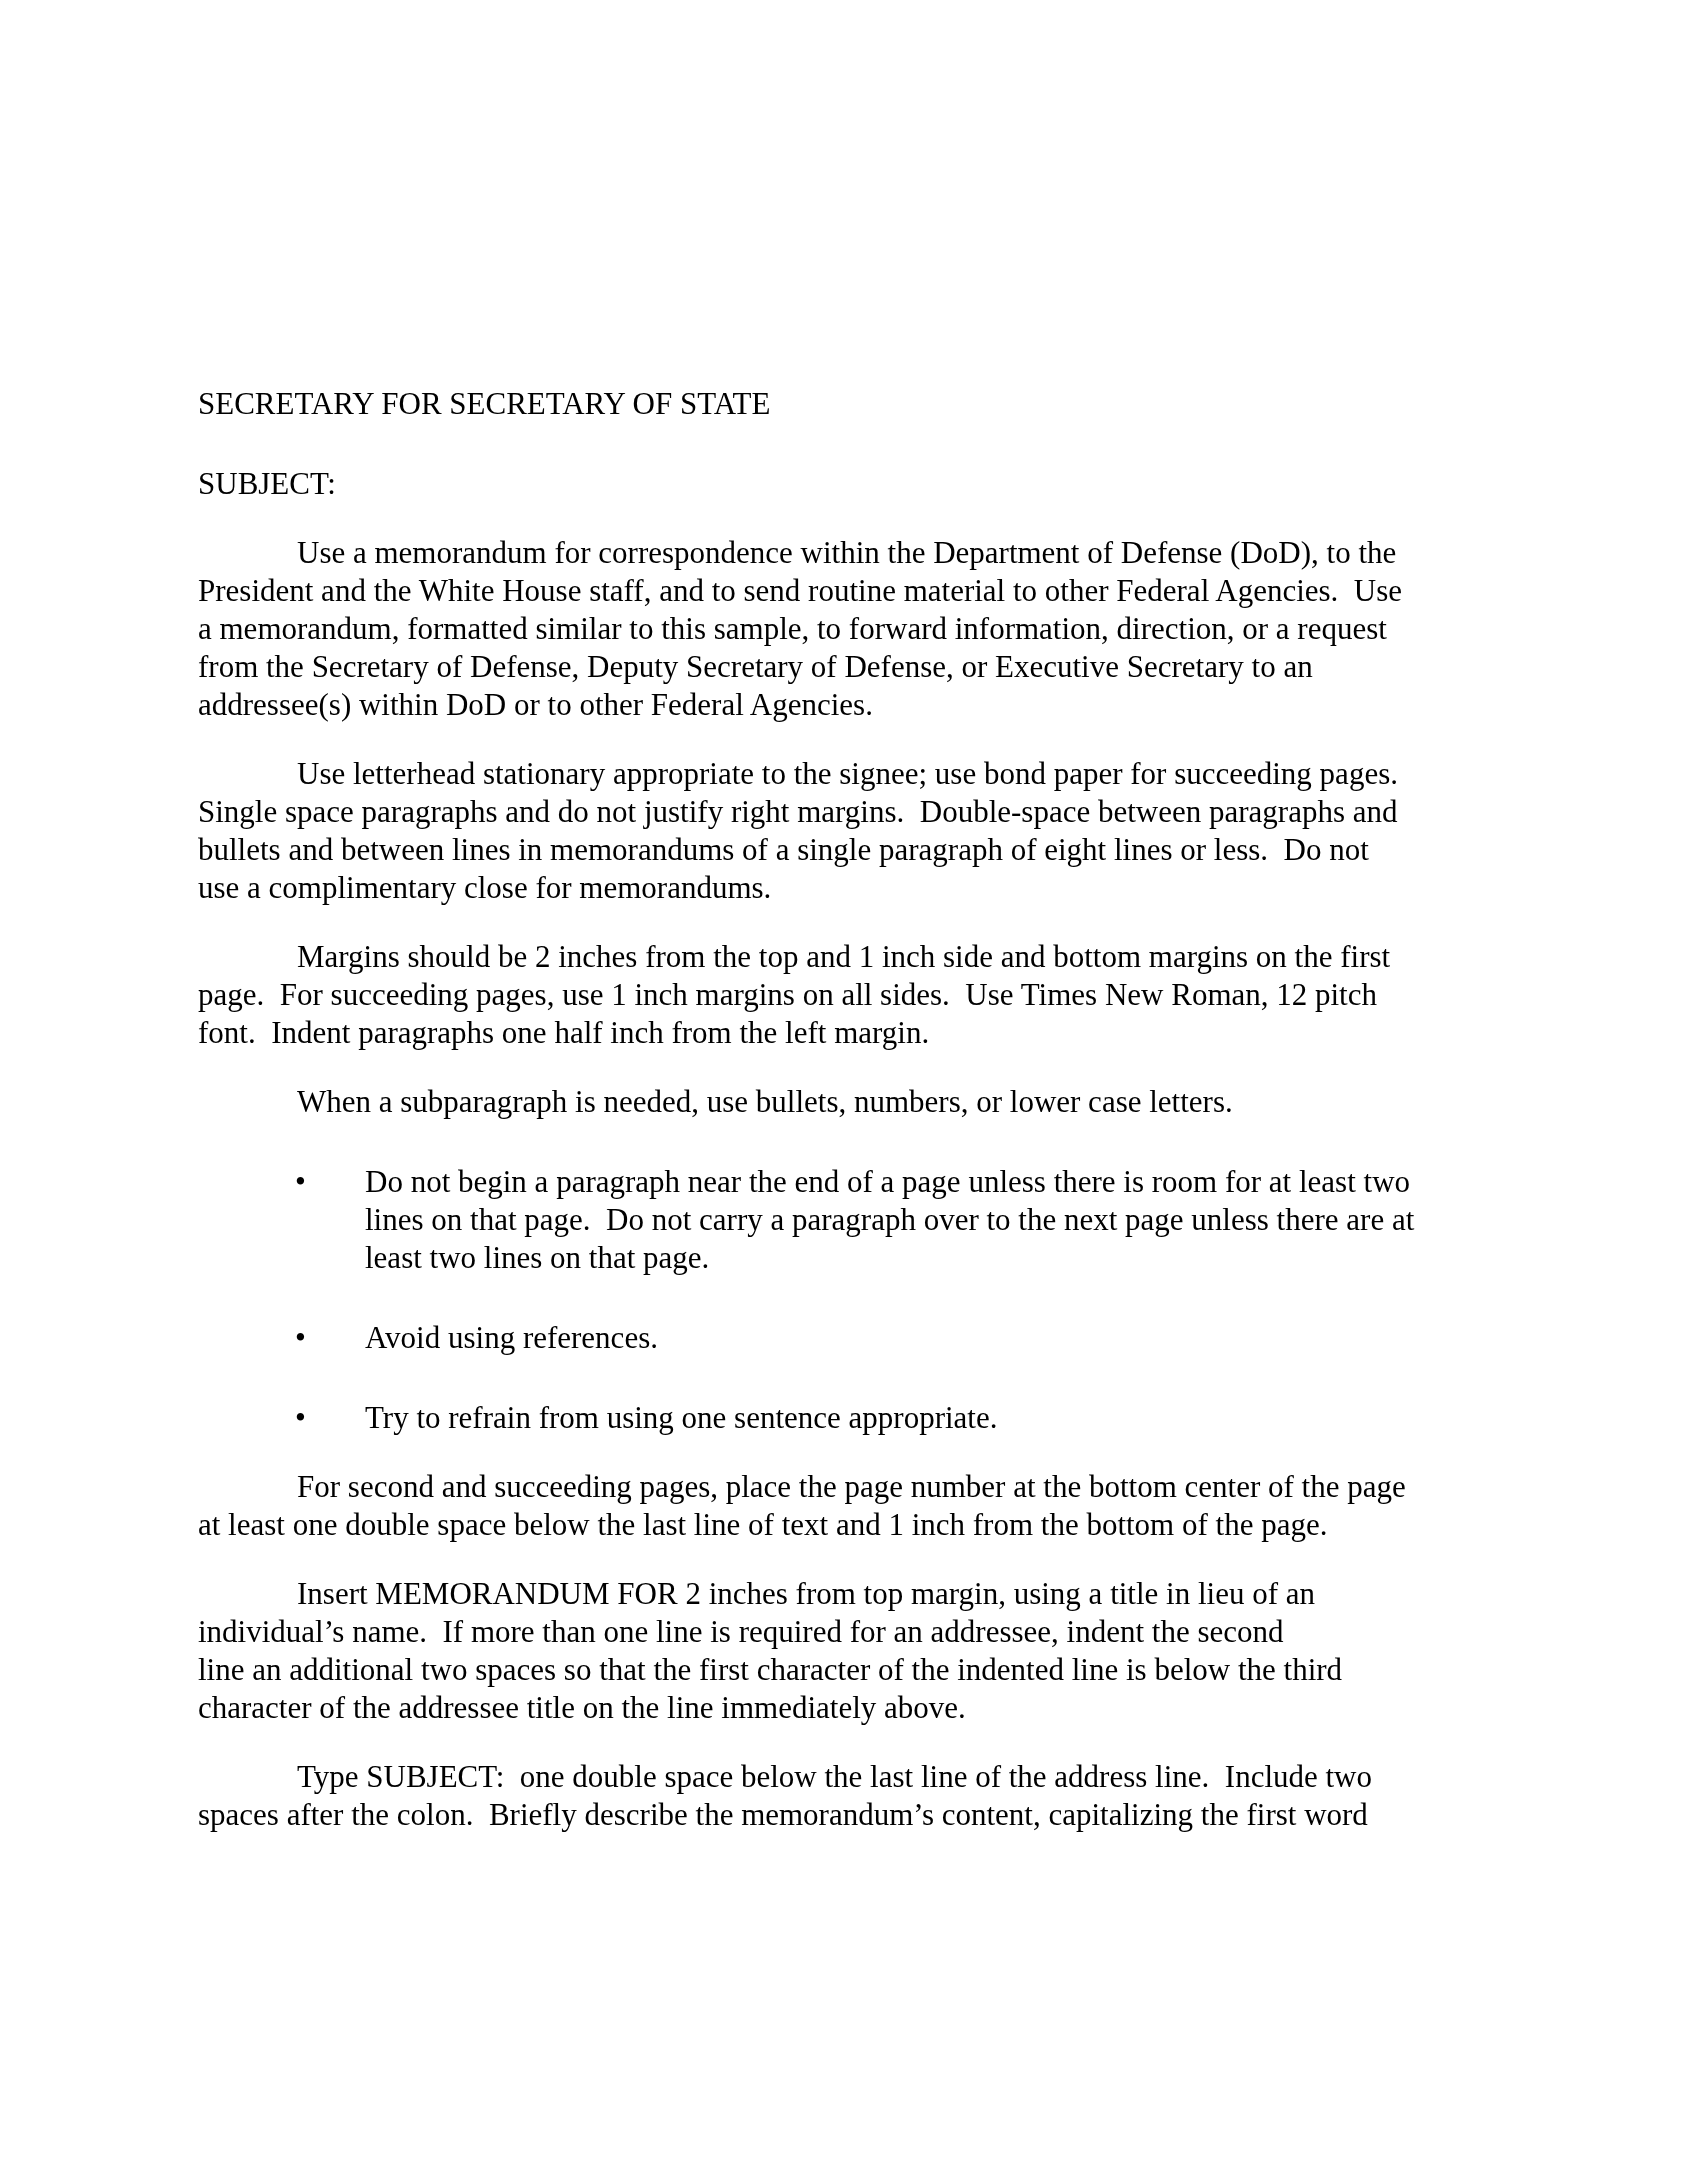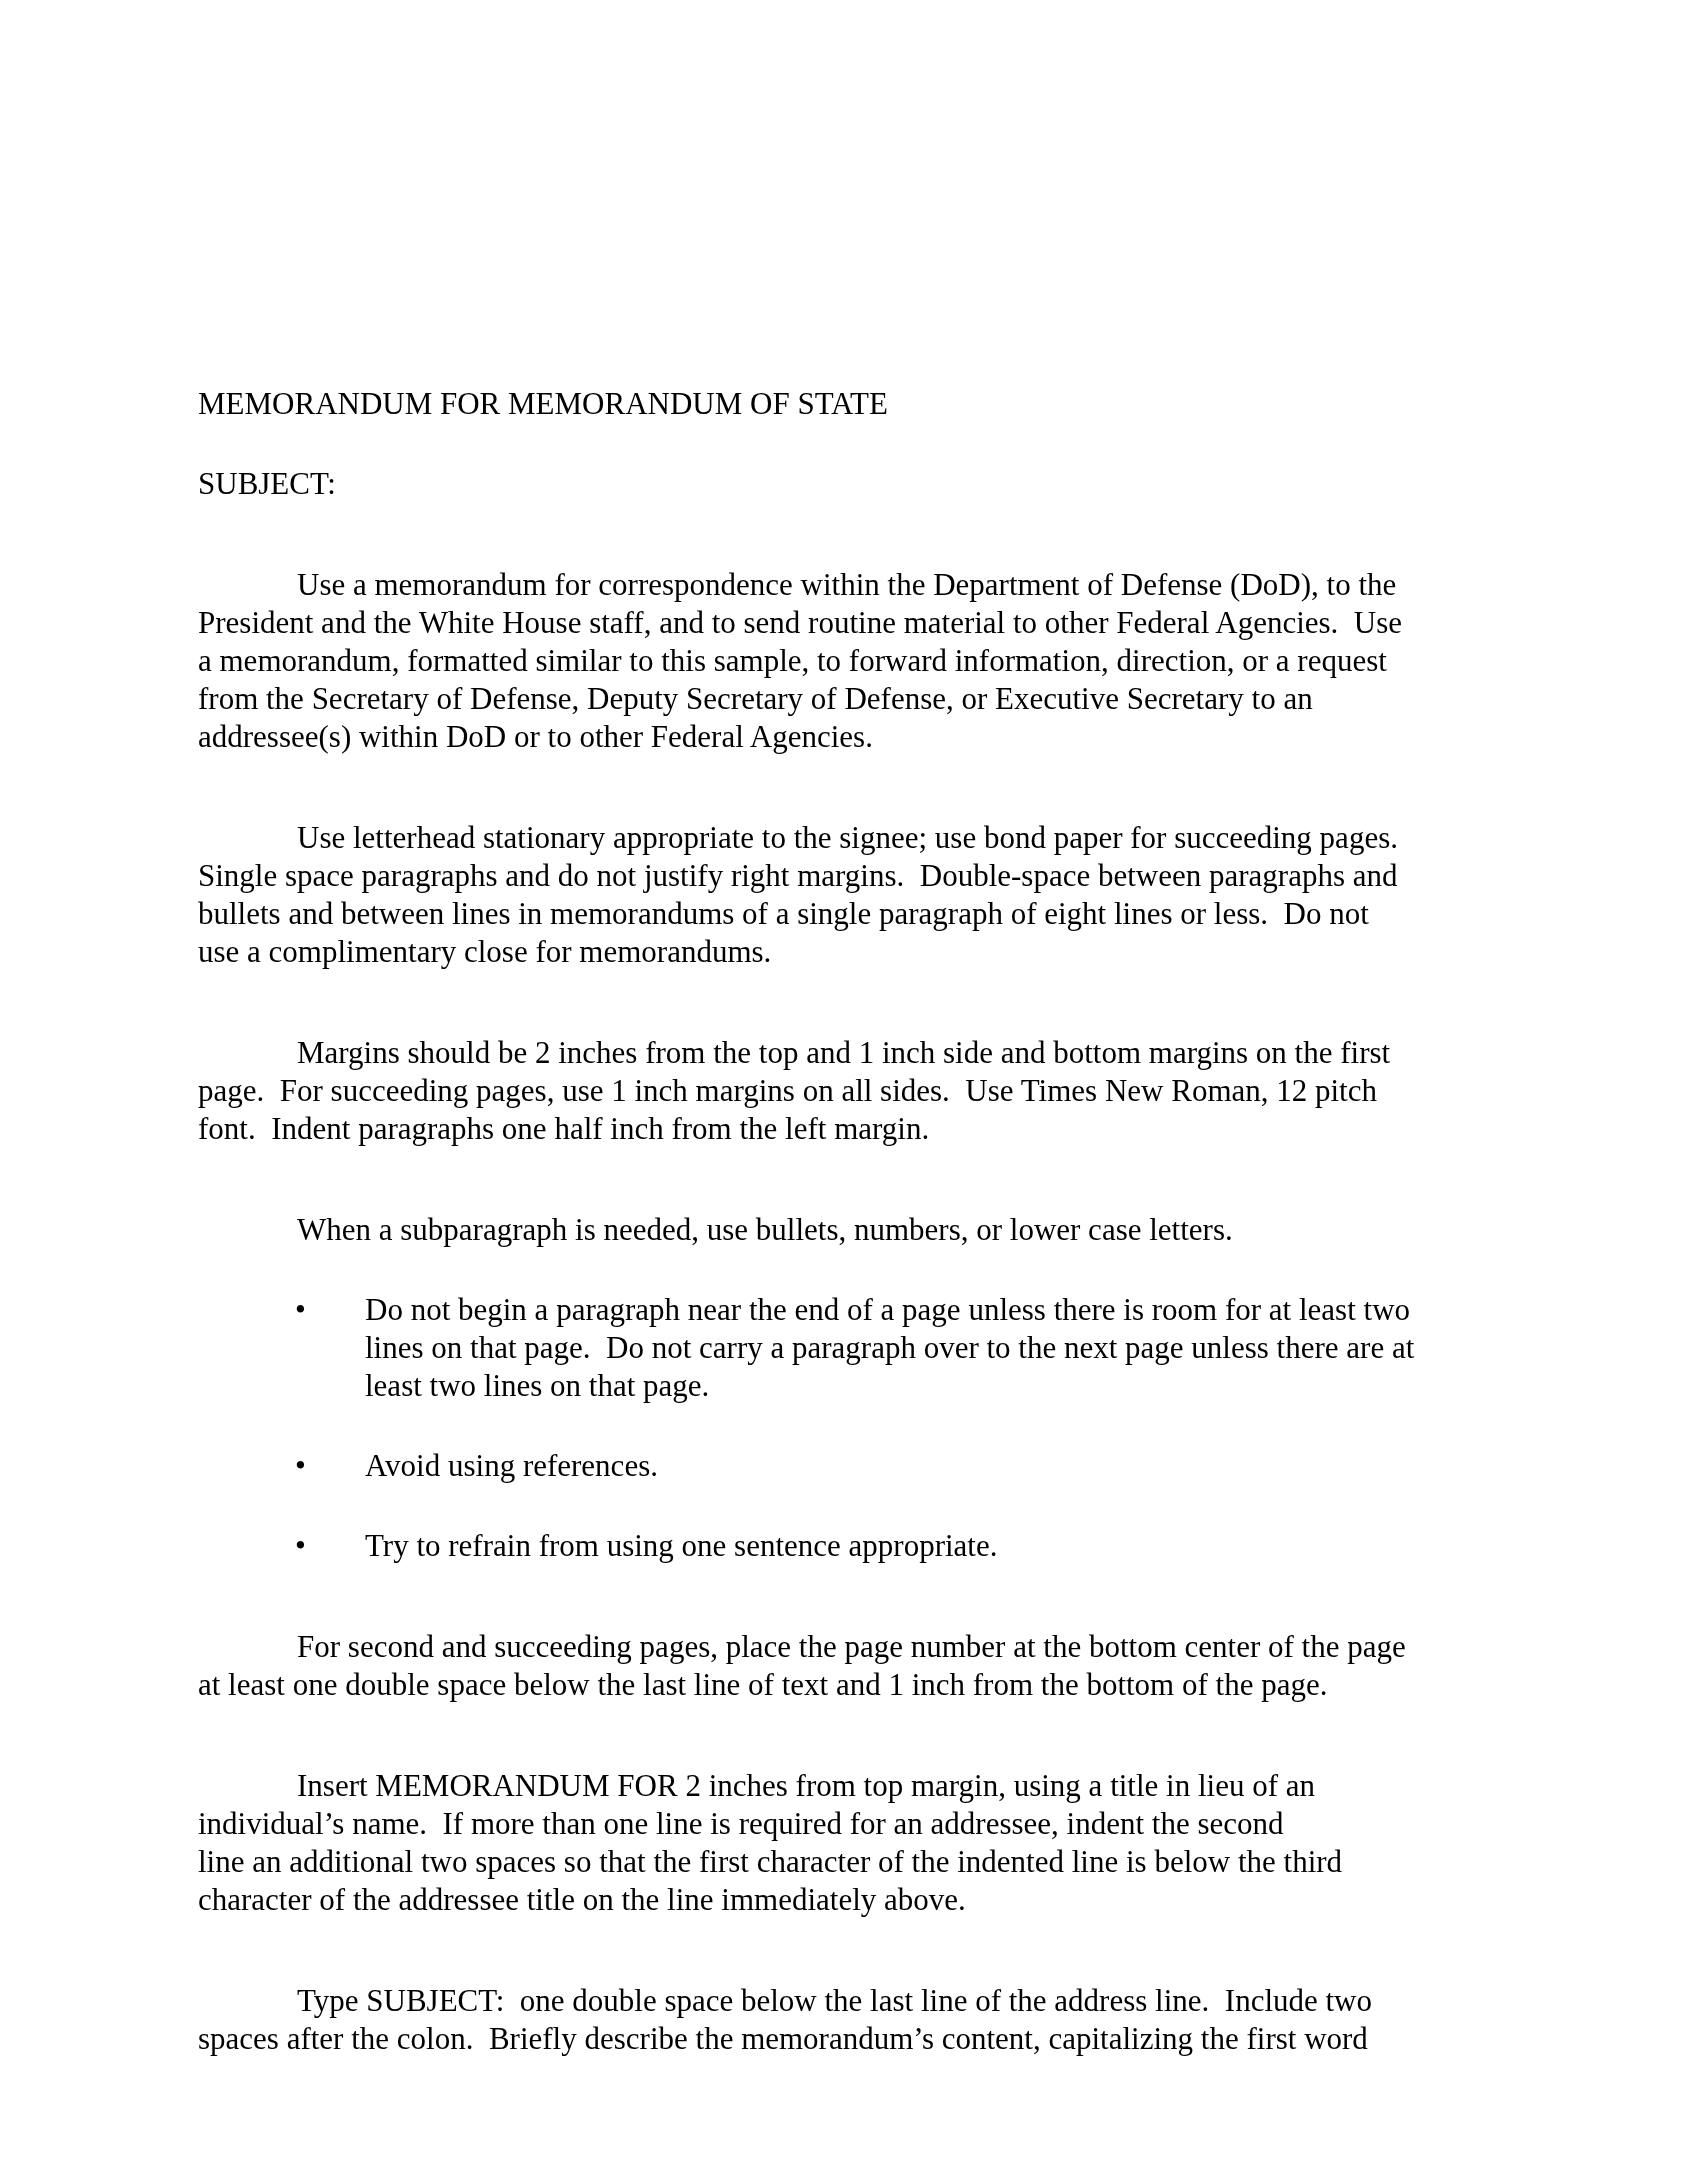--- a/index.html
+++ b/index.html
@@ -31,21 +31,21 @@
     margin-top: 42px;
   }
   .subject-label {
     flex: 0 0 170px;
     width: 170px;
   }
   .subject-text {
     white-space: pre-wrap;
   }
   .para {
-    margin-top: 63px;
+    margin-top: 31px;
     text-indent: 99px;
     white-space: pre-wrap;
   }
   .bullet-item {
     position: relative;
     margin-top: 42px;
     padding-left: 135px;
   }
   .bullet-marker {
     position: absolute;
@@ -58,21 +58,21 @@
     white-space: pre-wrap;
     text-indent: 0;
     margin-left: 32px;
   }
 </style>
 </head>
 <body>
 
 <div class="memo-page">
 
-  <div class="memo-header">MEMORANDUM FOR MEMORANDUM OF STATE</div>
+  <div class="memo-header">SECRETARY FOR SECRETARY OF STATE</div>
 
   <div class="subject-row">
     <div class="subject-label">SUBJECT:</div>
   </div>
 
   <div class="para">Use a memorandum for correspondence within the Department of Defense (DoD), to the
 President and the White House staff, and to send routine material to other Federal Agencies.  Use
 a memorandum, formatted similar to this sample, to forward information, direction, or a request
 from the Secretary of Defense, Deputy Secretary of Defense, or Executive Secretary to an
 addressee(s) within DoD or to other Federal Agencies.</div>

